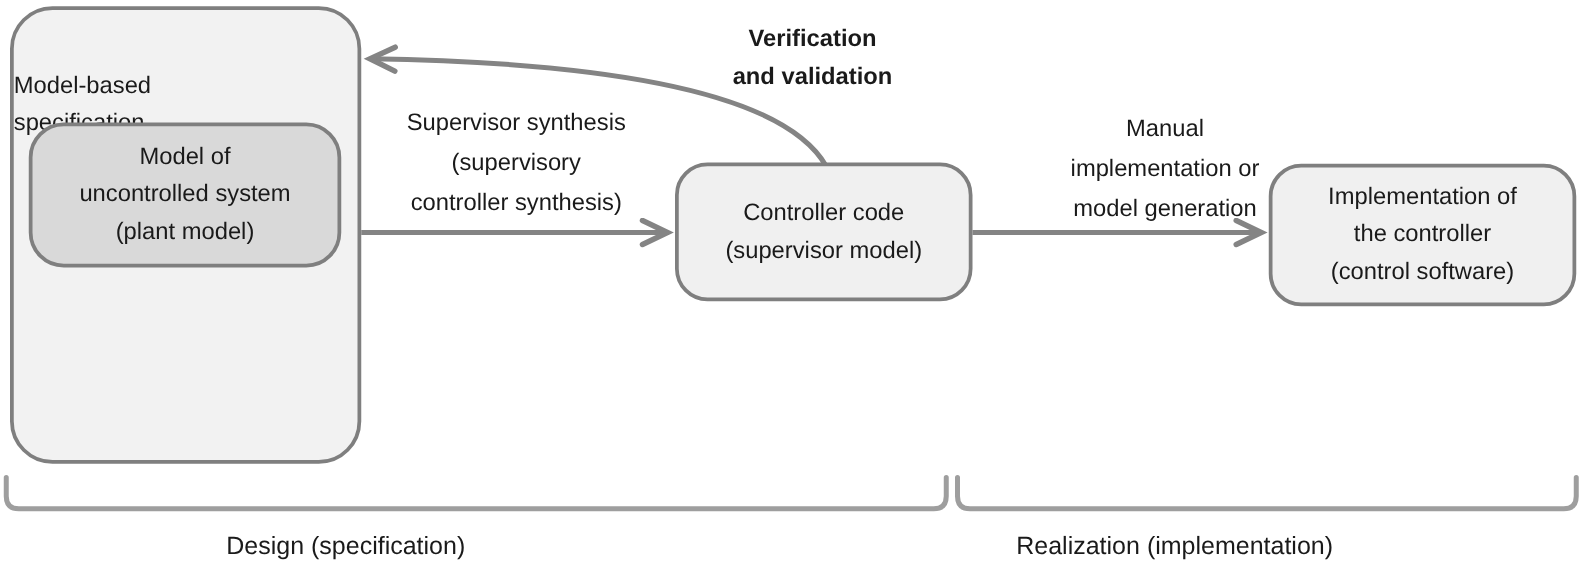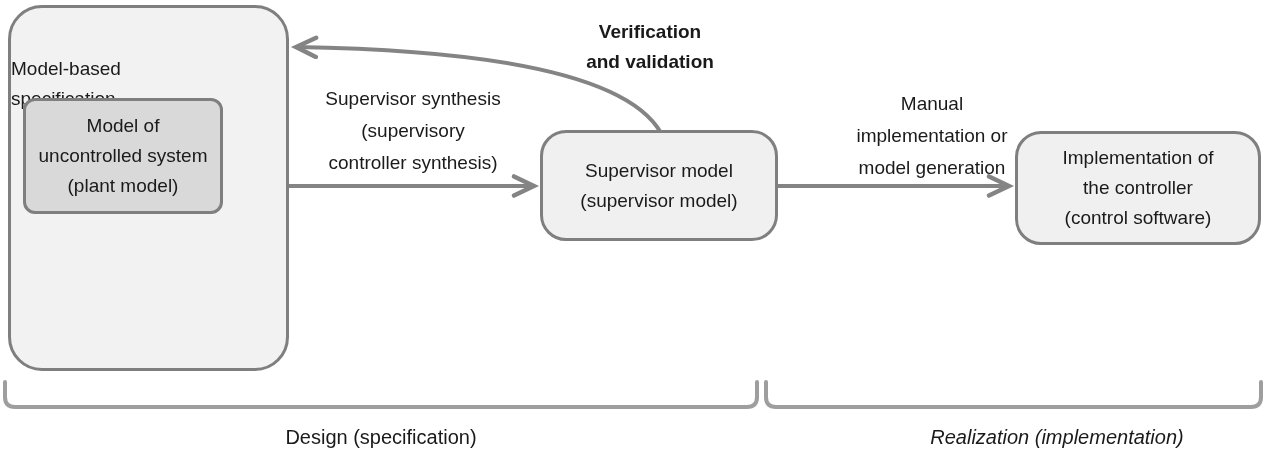--- a/index.html
+++ b/index.html
@@ -22,41 +22,41 @@
     display:flex;align-items:center;justify-content:center;
   }
   .outer{
     left:8px;top:5px;width:281px;height:366px;border-radius:34px;
     background:var(--outer-fill,#f2f2f2);display:block;
   }
   .outer-title{
     margin-top:16px;width:100%;text-align:left;
     white-space:pre-line;font-size:19px;line-height:30px;
   }
-  .inner{background:var(--inner-fill,#d9d9d9);border-radius:12px;left:12px;width:200px;}
+  .inner{background:var(--inner-fill,#d9d9d9);border-radius:28px;left:12px;width:250px;}
   .inner1{top:90px;height:116px;}
   .inner2{top:216px;height:134px;}
   .plain{background:var(--node-fill,#f0f0f0);border-radius:26px;}
   .controller{left:540px;top:130px;width:238px;height:111px;}
   .impl{left:1015px;top:131px;width:246px;height:114px;}
 
   .flow-label{
     position:absolute;text-align:center;white-space:pre-line;
     font-size:19px;line-height:32px;
   }
   .sup-label{left:253px;top:83px;width:320px;}
   .ver-label{left:550px;top:17px;width:200px;line-height:30px;font-weight:bold;}
   .man-label{left:782px;top:88px;width:300px;}
 
   .phase-label{
-    position:absolute;top:424px;width:400px;text-align:center;
+    position:absolute;top:424px;width:400px;text-align:left;
     font-size:20px;line-height:26px;
   }
   .design-label{left:181px;}
-  .realization-label{left:857px;font-style:italic;}
+  .realization-label{left:813px;}
 </style>
 </head>
 <body>
 
 <div class="canvas">
 
   <svg class="connector-layer" width="1266" height="451" xmlns="http://www.w3.org/2000/svg">
     <defs>
       <marker id="ah" markerWidth="8" markerHeight="8" refX="6" refY="3" orient="auto" markerUnits="strokeWidth">
         <path class="arrow-head" d="M 1 0.6 L 6 3 L 1 5.4" stroke-width="1.1" stroke-linecap="round"></path>
@@ -72,21 +72,21 @@
   </svg>
 
   <div class="box outer">
     <div class="outer-title">Model-based
 specification</div>
     <div class="box inner inner1">Model of
 uncontrolled system
 (plant model)</div>
   </div>
 
-  <div class="box plain controller">Supervisor model
+  <div class="box plain controller">Controller code
 (supervisor model)</div>
 
   <div class="box plain impl">Implementation of
 the controller
 (control software)</div>
 
   <div class="flow-label sup-label">Supervisor synthesis
 (supervisory
 controller synthesis)</div>
 

